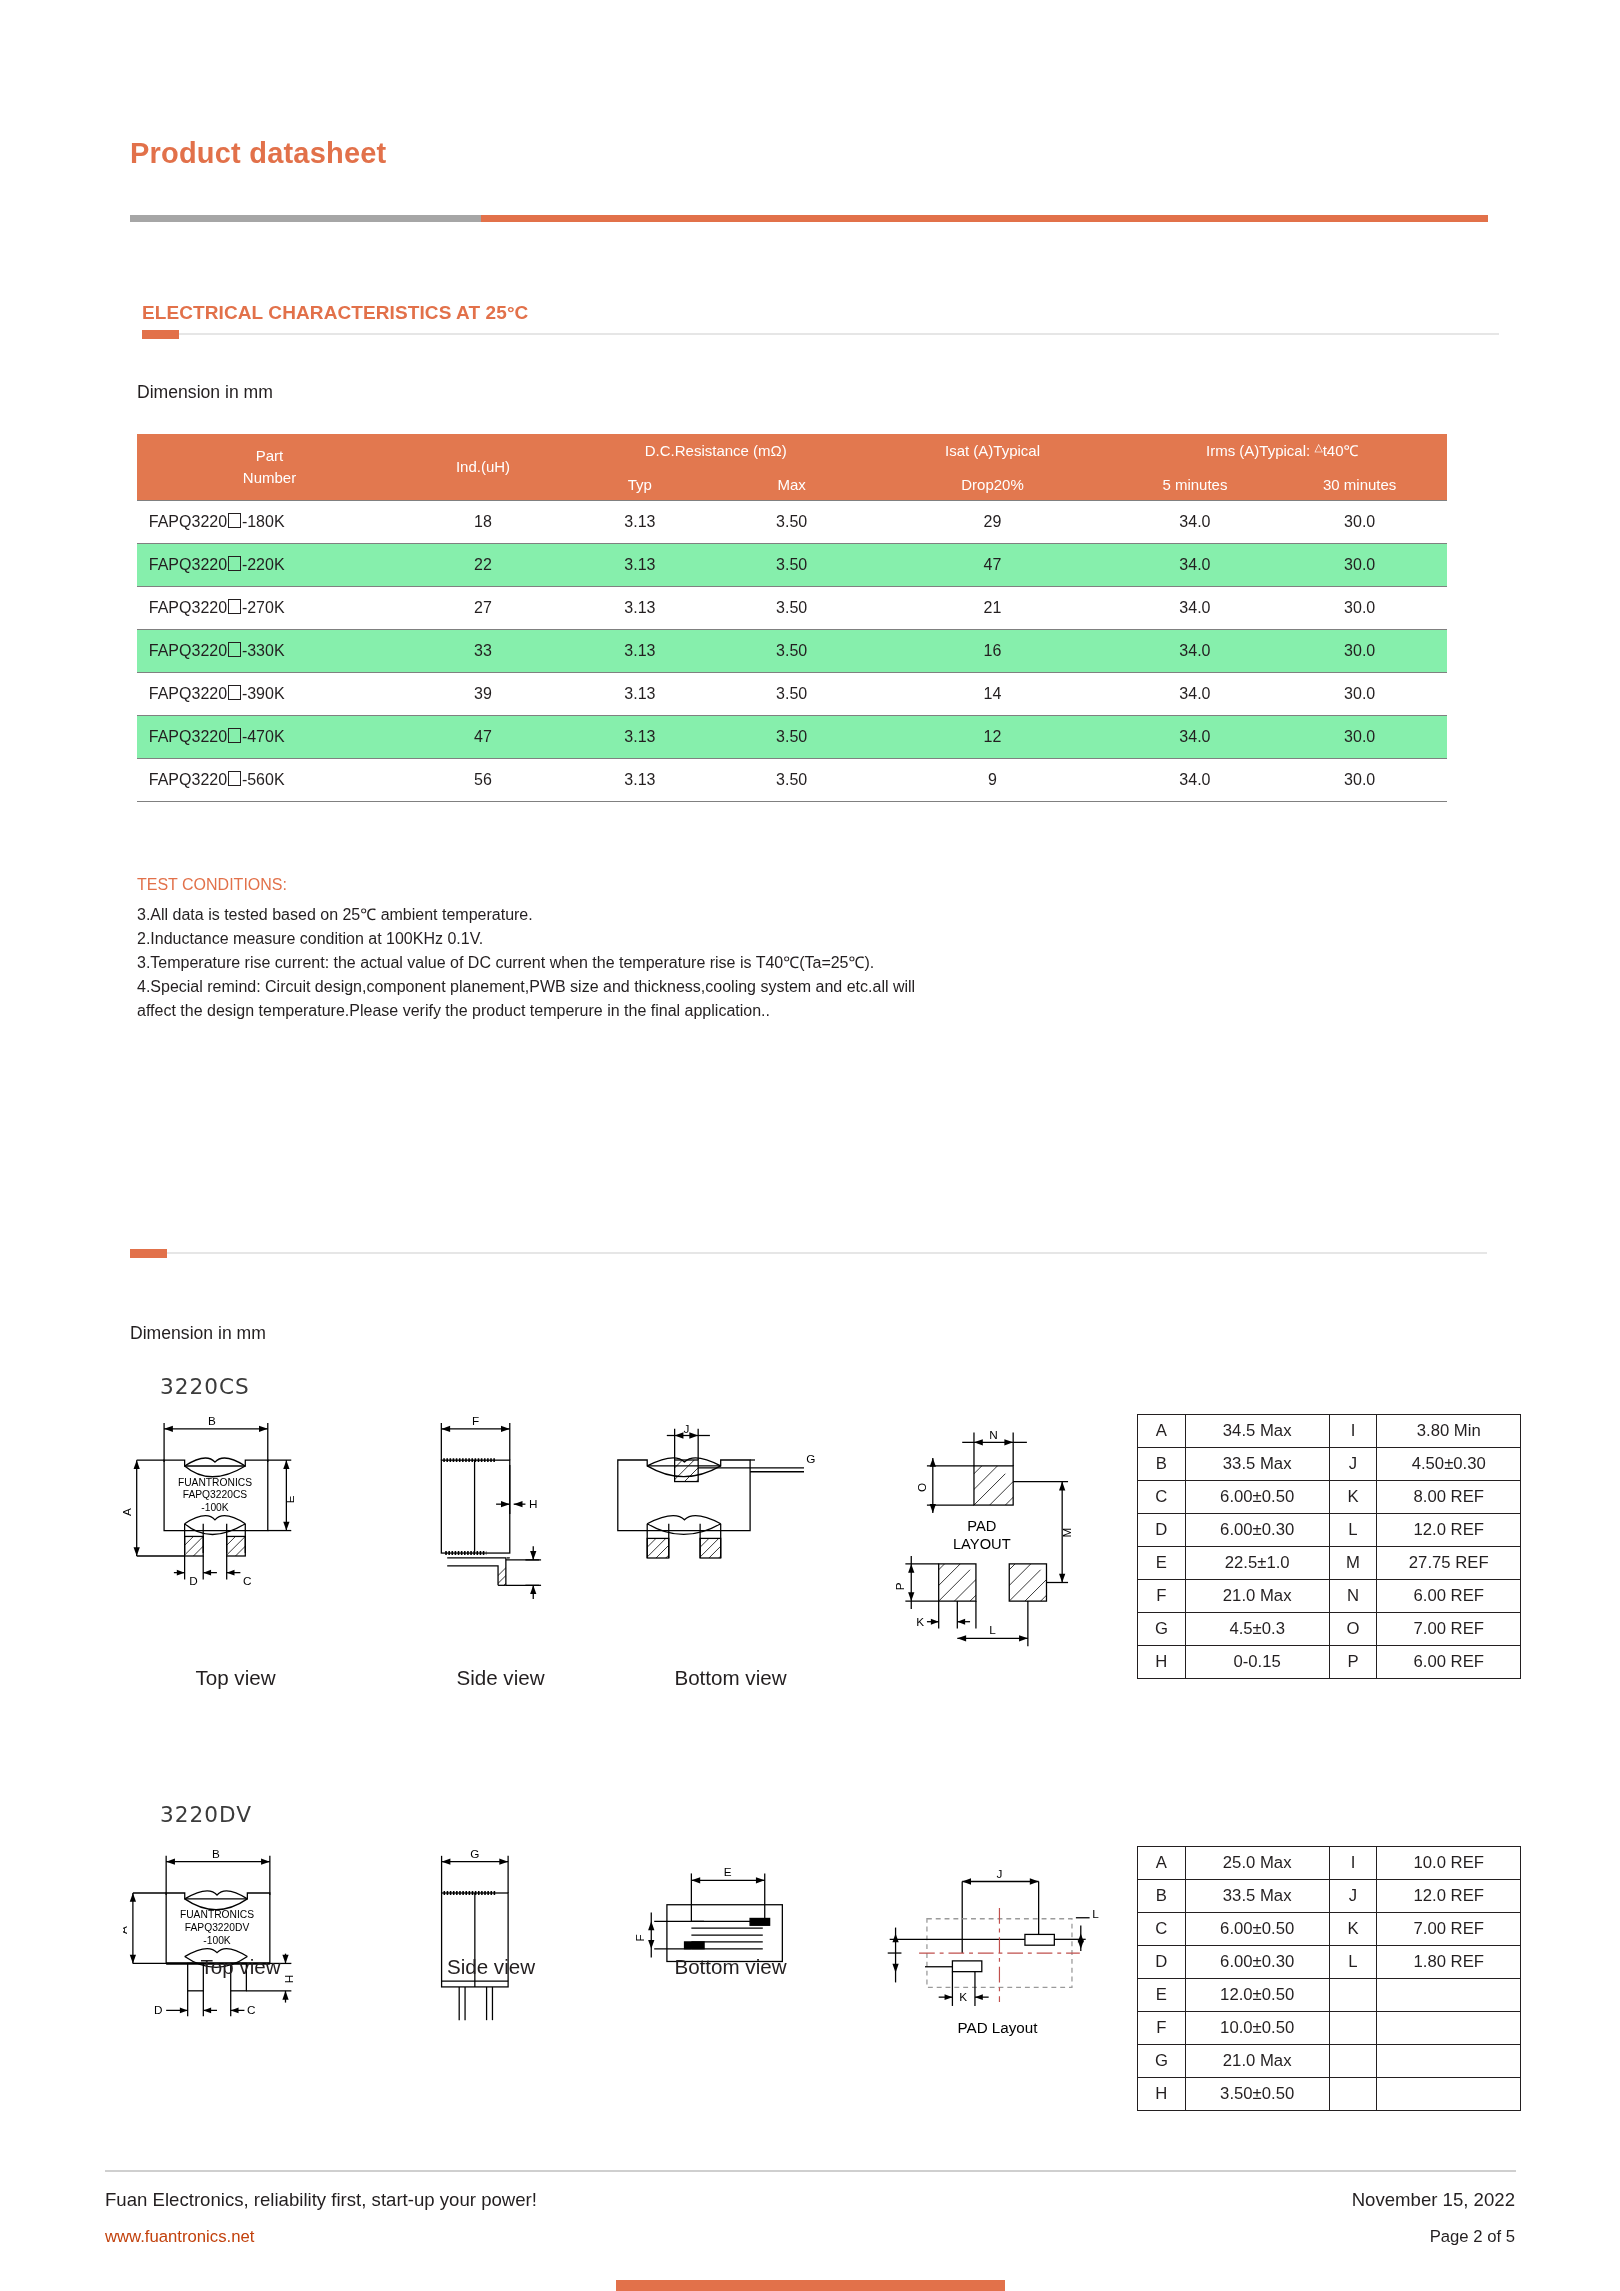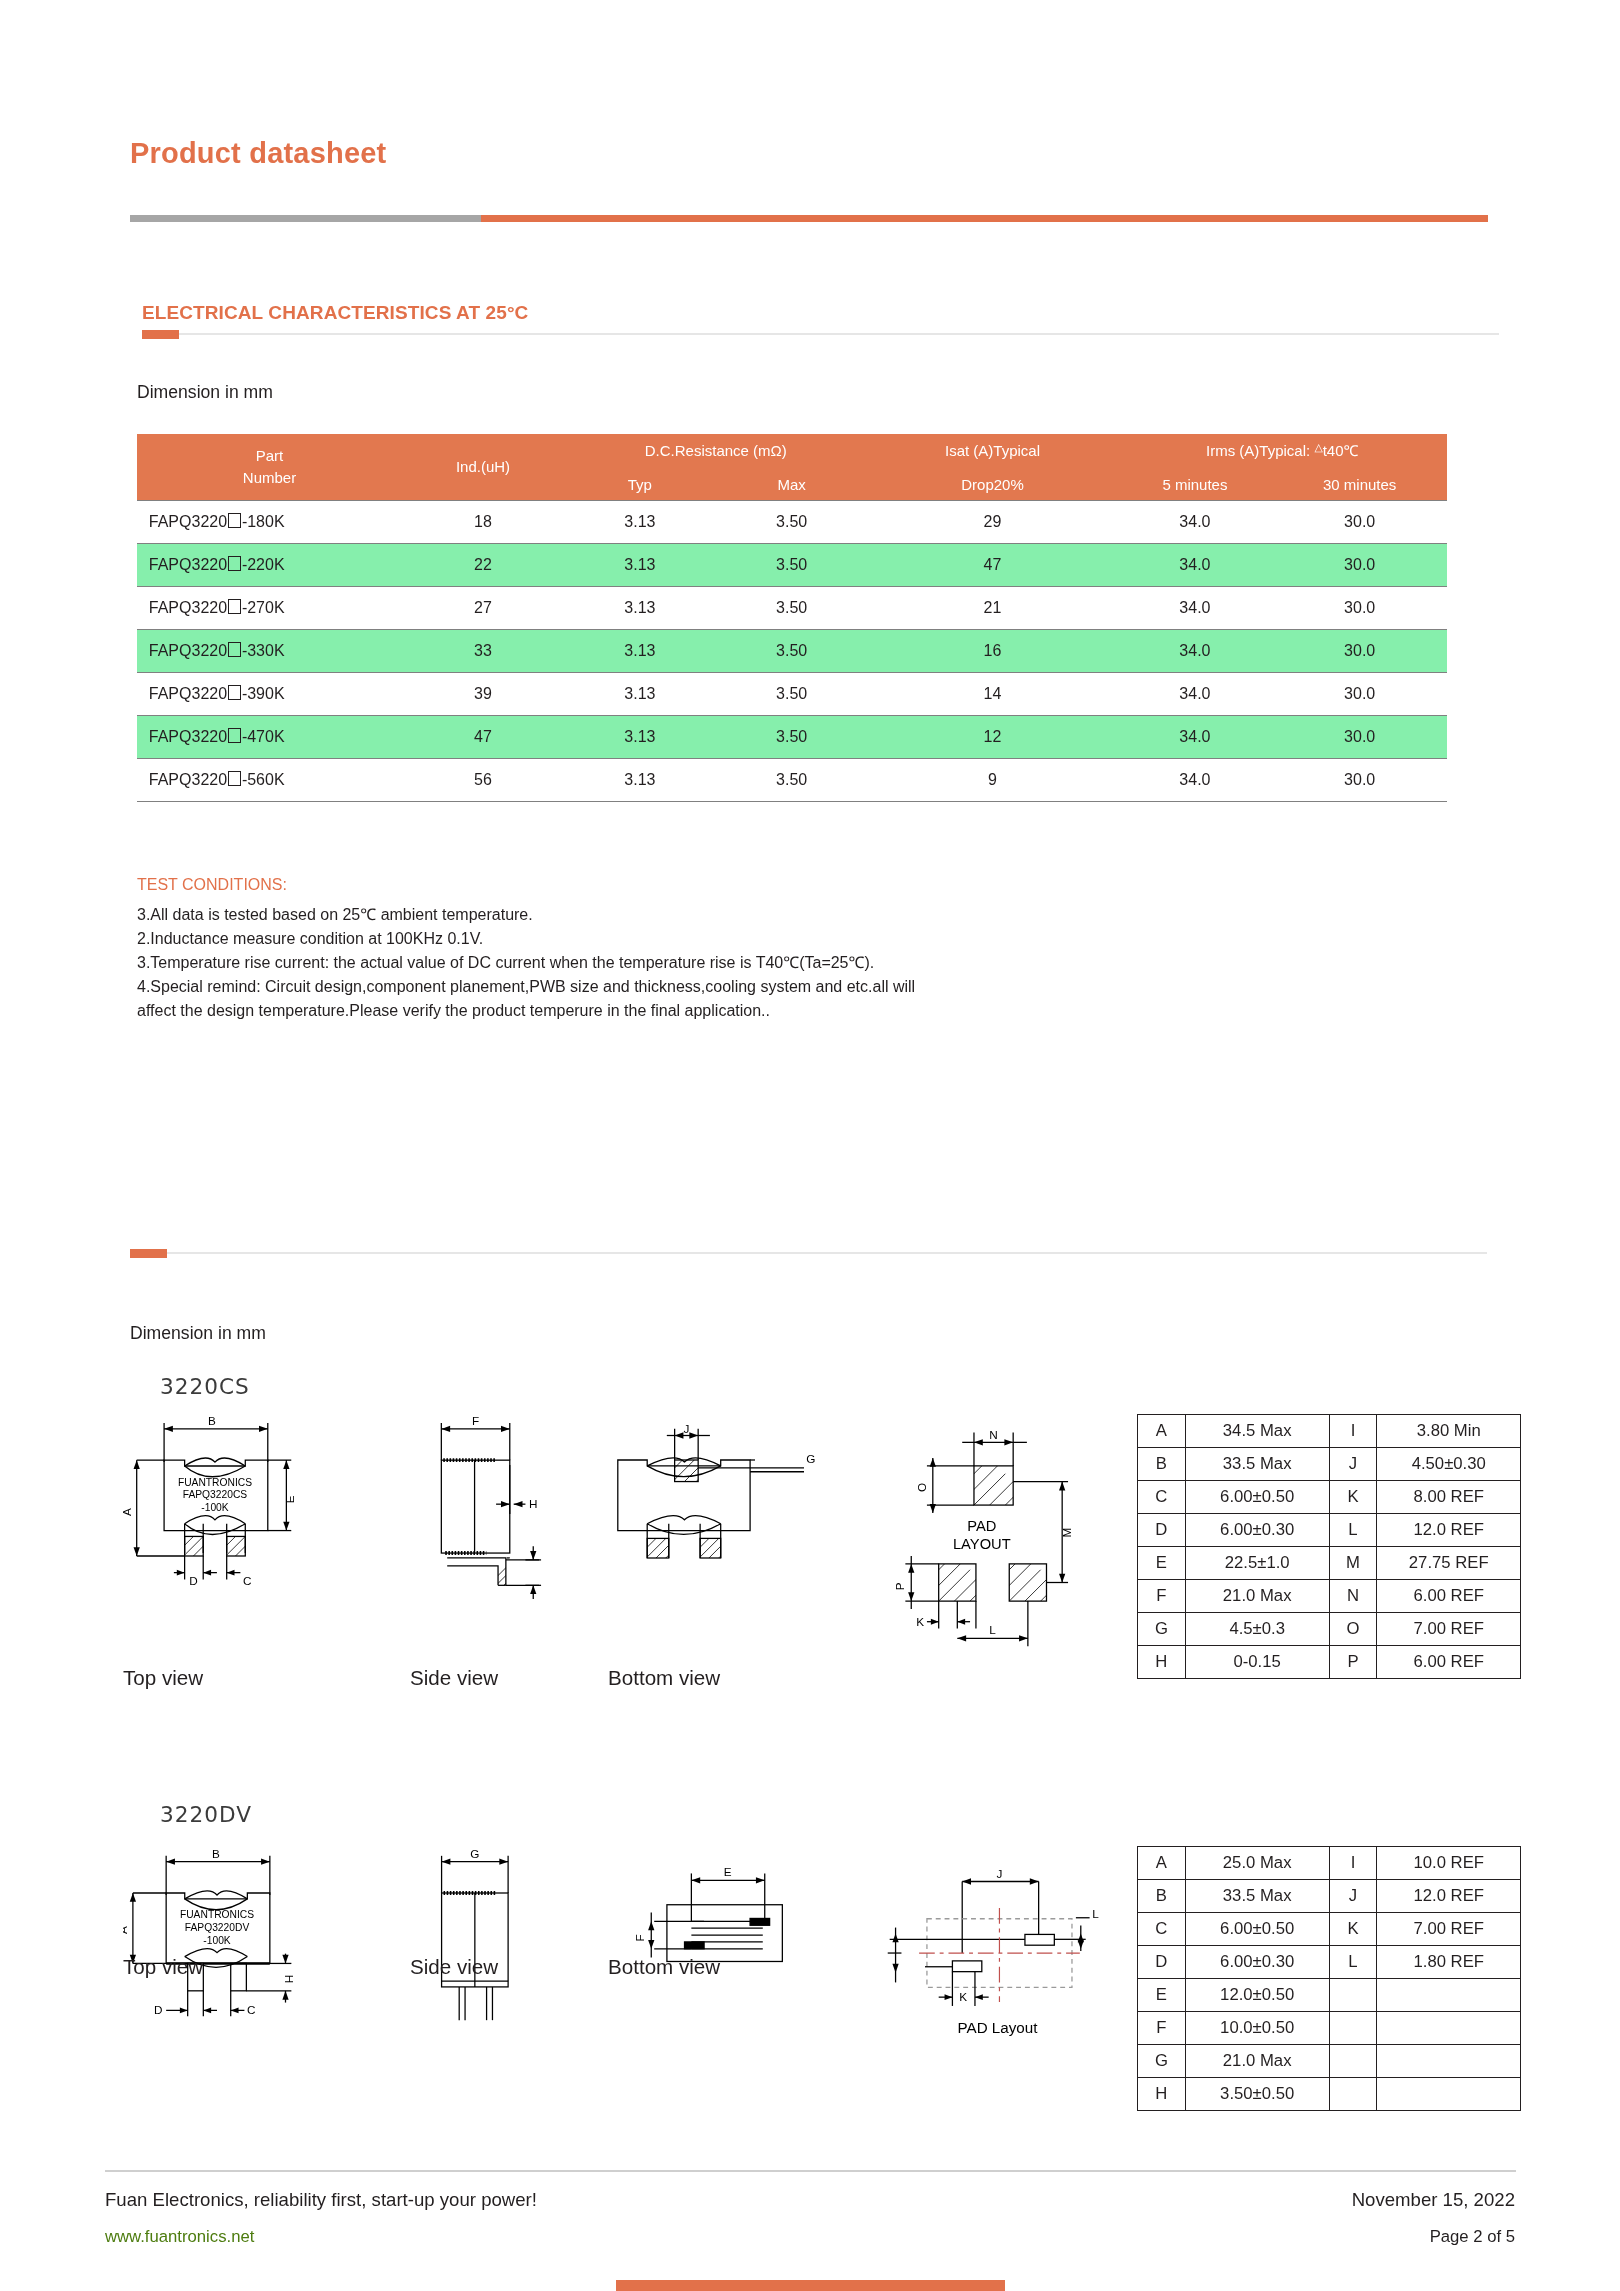--- a/index.html
+++ b/index.html
@@ -64,38 +64,38 @@
     border:1.3px solid #231f20;margin:0 1px;vertical-align:-1px;
   }
   .sup-d{font-size:10.8px;vertical-align:4.9px;}
 
   
   .tc-title{position:absolute;left:137px;top:876px;font-size:16px;color:#e2714a;}
   .tc-body{position:absolute;left:137px;top:903px;font-size:16px;line-height:1.5;color:#231f20;width:1127px;}
 
   
   .pkg-name{position:absolute;font-size:21.6px;color:#3b3b3b;letter-spacing:1px;font-family:"DejaVu Sans", sans-serif;}
-  .view-label{position:absolute;font-size:20.6px;color:#231f20;text-align:left;}
+  .view-label{position:absolute;font-size:20.6px;color:#231f20;text-align:center;}
   svg{display:block;}
   .drawing{position:absolute;}
 
   
   .dim-table{position:absolute;border-collapse:collapse;font-size:16.7px;}
   .dim-table td{
     border:1.6px solid #231f20;text-align:center;height:32px;
     padding:0 3.9px;white-space:nowrap;color:#231f20;
   }
   .dim-table td.key{width:39px;}
   .dim-table td.val{width:135px;}
   .dim-table td.blank{border-color:#231f20;}
 
   
   .foot-rule{position:absolute;left:105px;top:2170px;width:1411px;height:2px;background:#cfcfcf;}
   .foot-l1{position:absolute;left:105px;top:2189px;font-size:18.6px;color:#231f20;}
-  .foot-l2{position:absolute;left:105px;top:2227px;font-size:16.7px;color:#4d7c0f;}
+  .foot-l2{position:absolute;left:105px;top:2227px;font-size:16.7px;color:#c2410c;}
   .foot-r1{position:absolute;right:105px;top:2189px;font-size:18.6px;color:#231f20;text-align:right;}
   .foot-r2{position:absolute;right:105px;top:2227px;font-size:16.7px;color:#231f20;text-align:right;}
   .bottom-accent{position:absolute;left:616px;top:2280px;width:389px;height:11.8px;background:#e2714a;}
 </style>
 </head>
 <body>
 
 <div class="page">
 
   <div class="doc-title">Product datasheet</div>

